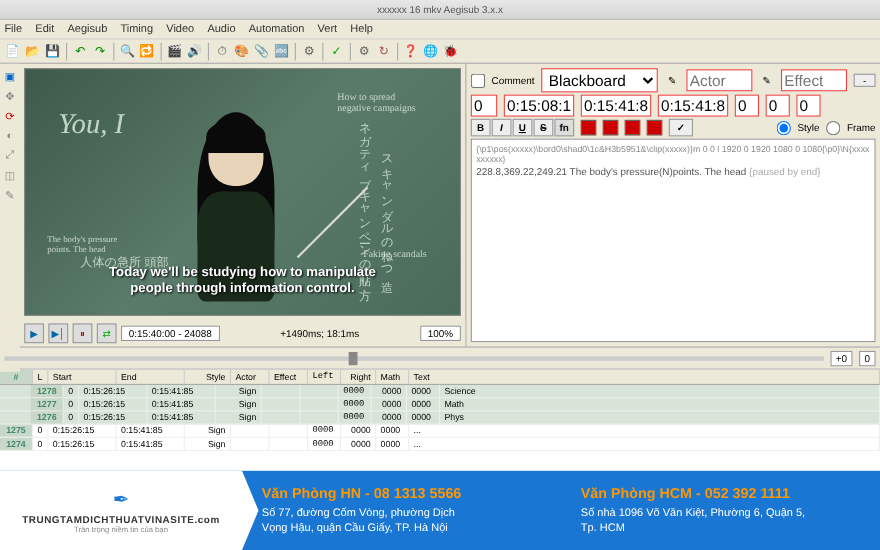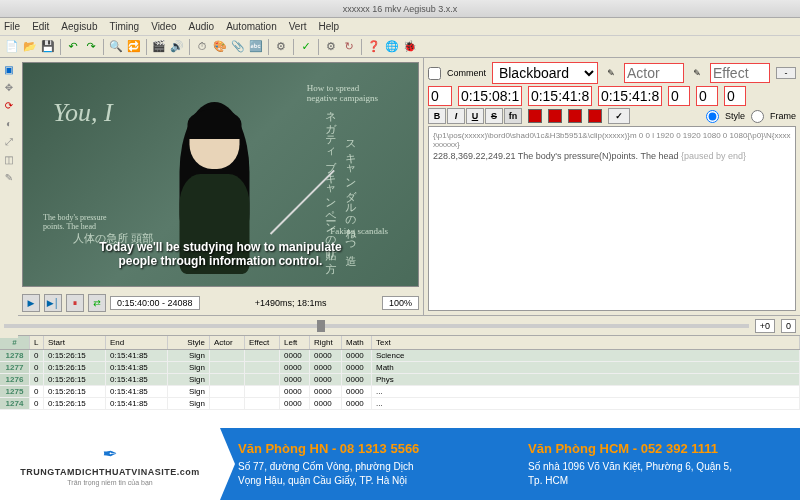--- a/index.html
+++ b/index.html
@@ -51,30 +51,30 @@
 .textarea .content { margin-top: 2px; }
 .audio-bar { height: 20px; background: #ece9d8; border-top: 1px solid #aaa; display: flex; align-items: center; padding: 0 4px; gap: 6px; font-size: 9px; }
 .audio-input { background: #fff; border: 1px solid #999; padding: 1px 4px; font-size: 9px; }
 .slider { flex: 1; height: 4px; background: #ccc; position: relative; }
 .slider-thumb { width: 8px; height: 12px; background: #888; position: absolute; top: -4px; }
 .grid { height: 110px; background: #fff; border-top: 1px solid #aaa; overflow: hidden; font-size: 9px; }
 .grid-header { display: flex; background: #ece9d8; border-bottom: 1px solid #aaa; }
 .grid-header div { padding: 2px 4px; border-right: 1px solid #ccc; font-size: 8px; }
 .grid-row { display: flex; border-bottom: 1px solid #eee; }
 .grid-row div { padding: 1px 4px; border-right: 1px solid #eee; font-size: 8px; white-space: nowrap; overflow: hidden; }
-.grid-row.sel { background: #d8e4d8; }
+.grid-row.sel { background: #d8e4d8; padding-left: 28px; }
 .gc-num { width: 30px; background: #c8d8c8; color: #486; font-weight: bold; text-align: center; }
 .gc-L { width: 14px; }
 .gc-start { width: 62px; }
 .gc-end { width: 62px; }
 .gc-style { width: 42px; text-align: right; }
 .gc-actor { width: 35px; }
 .gc-effect { width: 35px; }
-.gc-left { width: 30px; }
-.gc-right { width: 32px; }
+.gc-left { width: 30px; font-family: Liberation Mono, monospace; }
+.gc-right { width: 32px; text-align: right; }
 .gc-vert { width: 30px; }
 .gc-text { flex: 1; }
 .left-tool { position: absolute; left: 0; top: 58px; width: 18px; height: 280px; background: #ece9d8; display: flex; flex-direction: column; align-items: center; gap: 6px; padding-top: 6px; }
 .lt-icon { width: 12px; height: 12px; font-size: 10px; text-align: center; }
 .banner { position: absolute; bottom: 0; left: 0; width: 800px; height: 72px; background: #1976d2; display: flex; color: #fff; }
 .banner-logo { width: 220px; background: #fff; color: #333; display: flex; flex-direction: column; align-items: center; justify-content: center; position: relative; }
 .banner-logo::before { content: ""; position: absolute; right: -15px; top: 0; width: 0; height: 0; border-top: 36px solid transparent; border-bottom: 36px solid transparent; border-left: 15px solid #fff; }
 .logo-icon { color: #1976d2; font-size: 18px; }
 .logo-text { font-size: 9px; font-weight: bold; letter-spacing: 0.5px; margin-top: 2px; }
 .logo-sub { font-size: 7px; color: #888; margin-top: 2px; }

